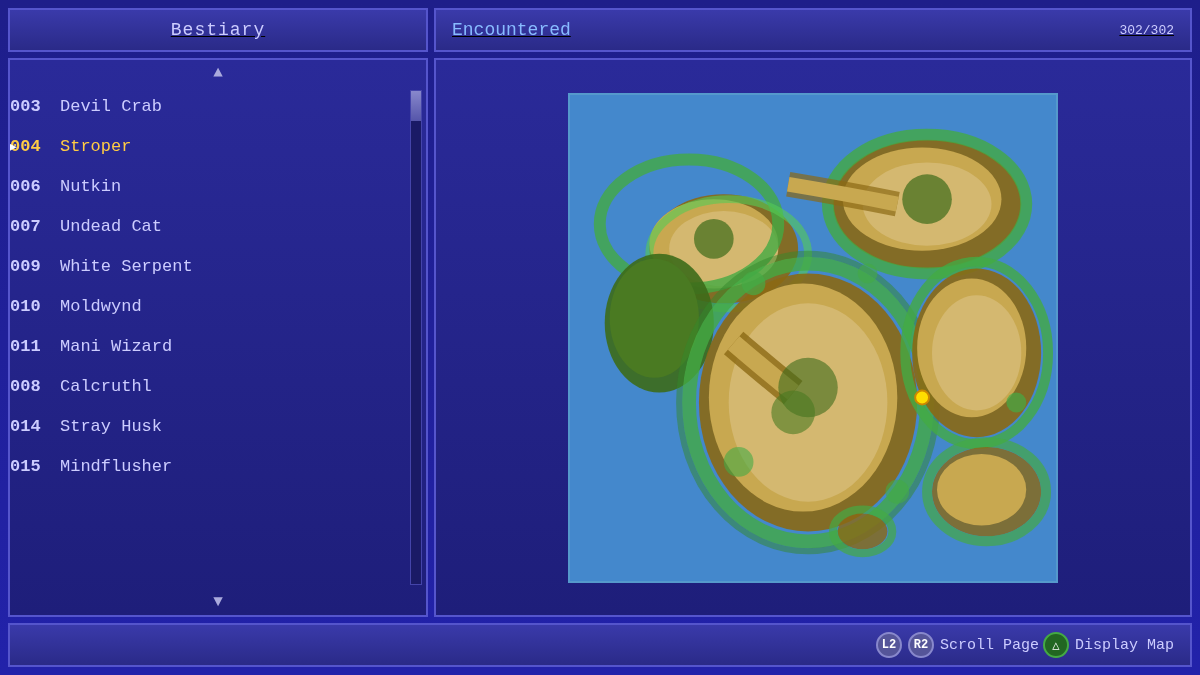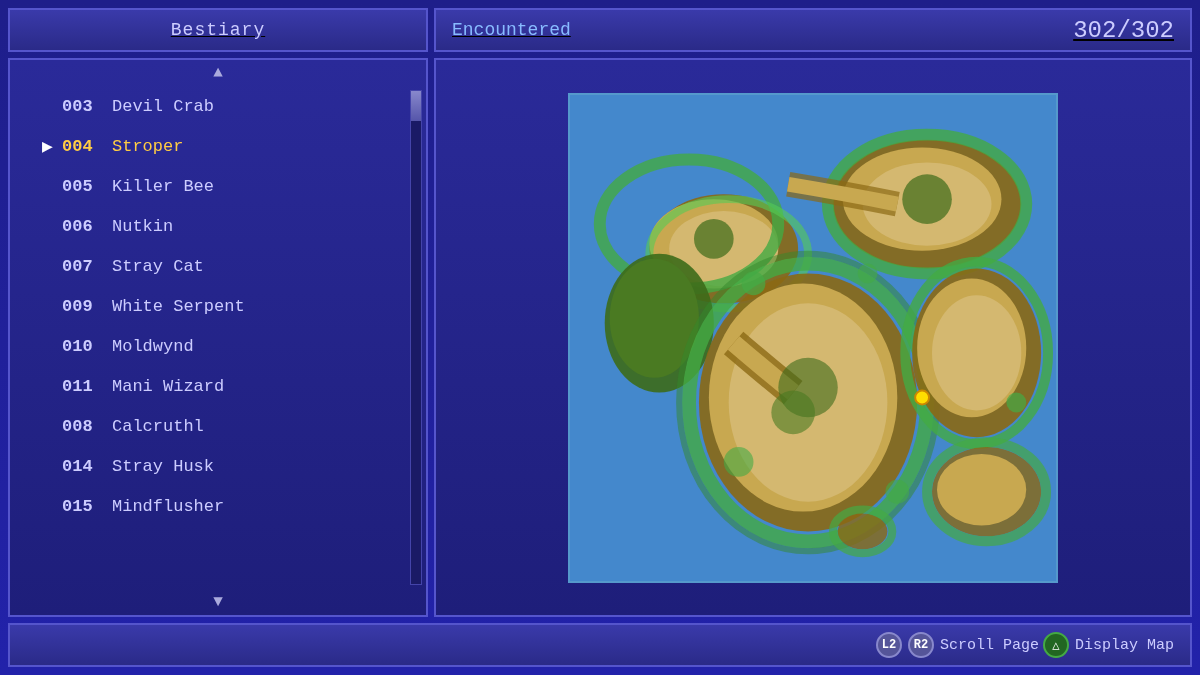--- a/index.html
+++ b/index.html
@@ -53,21 +53,21 @@
       color: #ccccff;
       font-size: 18px;
     }
 
     .encounter-label {
       color: #88bbff;
     }
 
     .encounter-count {
       color: #ccccff;
-      font-size: 24px;
+      font-size: 13px;
     }
 
     
     .content-row {
       display: flex;
       gap: 6px;
       flex: 1;
     }
 
     
@@ -98,26 +98,25 @@
 
     .list-items {
       flex: 1;
       overflow: hidden;
       position: relative;
     }
 
     .list-item {
       display: flex;
       align-items: center;
-      padding: 6px 16px;
+      padding: 6px 0;
       color: #ccccff;
       font-size: 17px;
       position: relative;
       height: 40px;
-      margin-left: 36px;
     }
 
     .list-item .item-number {
       width: 50px;
       font-weight: bold;
       color: #ccccff;
     }
 
     .list-item.highlighted .item-number {
       color: #ffcc44;
@@ -249,30 +248,26 @@
       <div class="list-item">
             <span class="item-number">003</span>
             <span class="item-name">Devil Crab</span>
           </div>
           <div class="list-item highlighted">
             <span class="cursor-arrow" style="position: absolute; left: -4px; color: white; font-size: 18px;">▶</span>
             <span class="item-number">004</span>
             <span class="item-name">Stroper</span>
           </div>
           <div class="list-item">
-            <span class="item-number">005</span>
-            <span class="item-name">Killer Bee</span>
-          </div>
-          <div class="list-item">
             <span class="item-number">006</span>
             <span class="item-name">Nutkin</span>
           </div>
           <div class="list-item">
             <span class="item-number">007</span>
-            <span class="item-name">Stray Cat</span>
+            <span class="item-name">Undead Cat</span>
           </div>
           <div class="list-item">
             <span class="item-number">009</span>
             <span class="item-name">White Serpent</span>
           </div>
           <div class="list-item">
             <span class="item-number">010</span>
             <span class="item-name">Moldwynd</span>
           </div>
           <div class="list-item">

